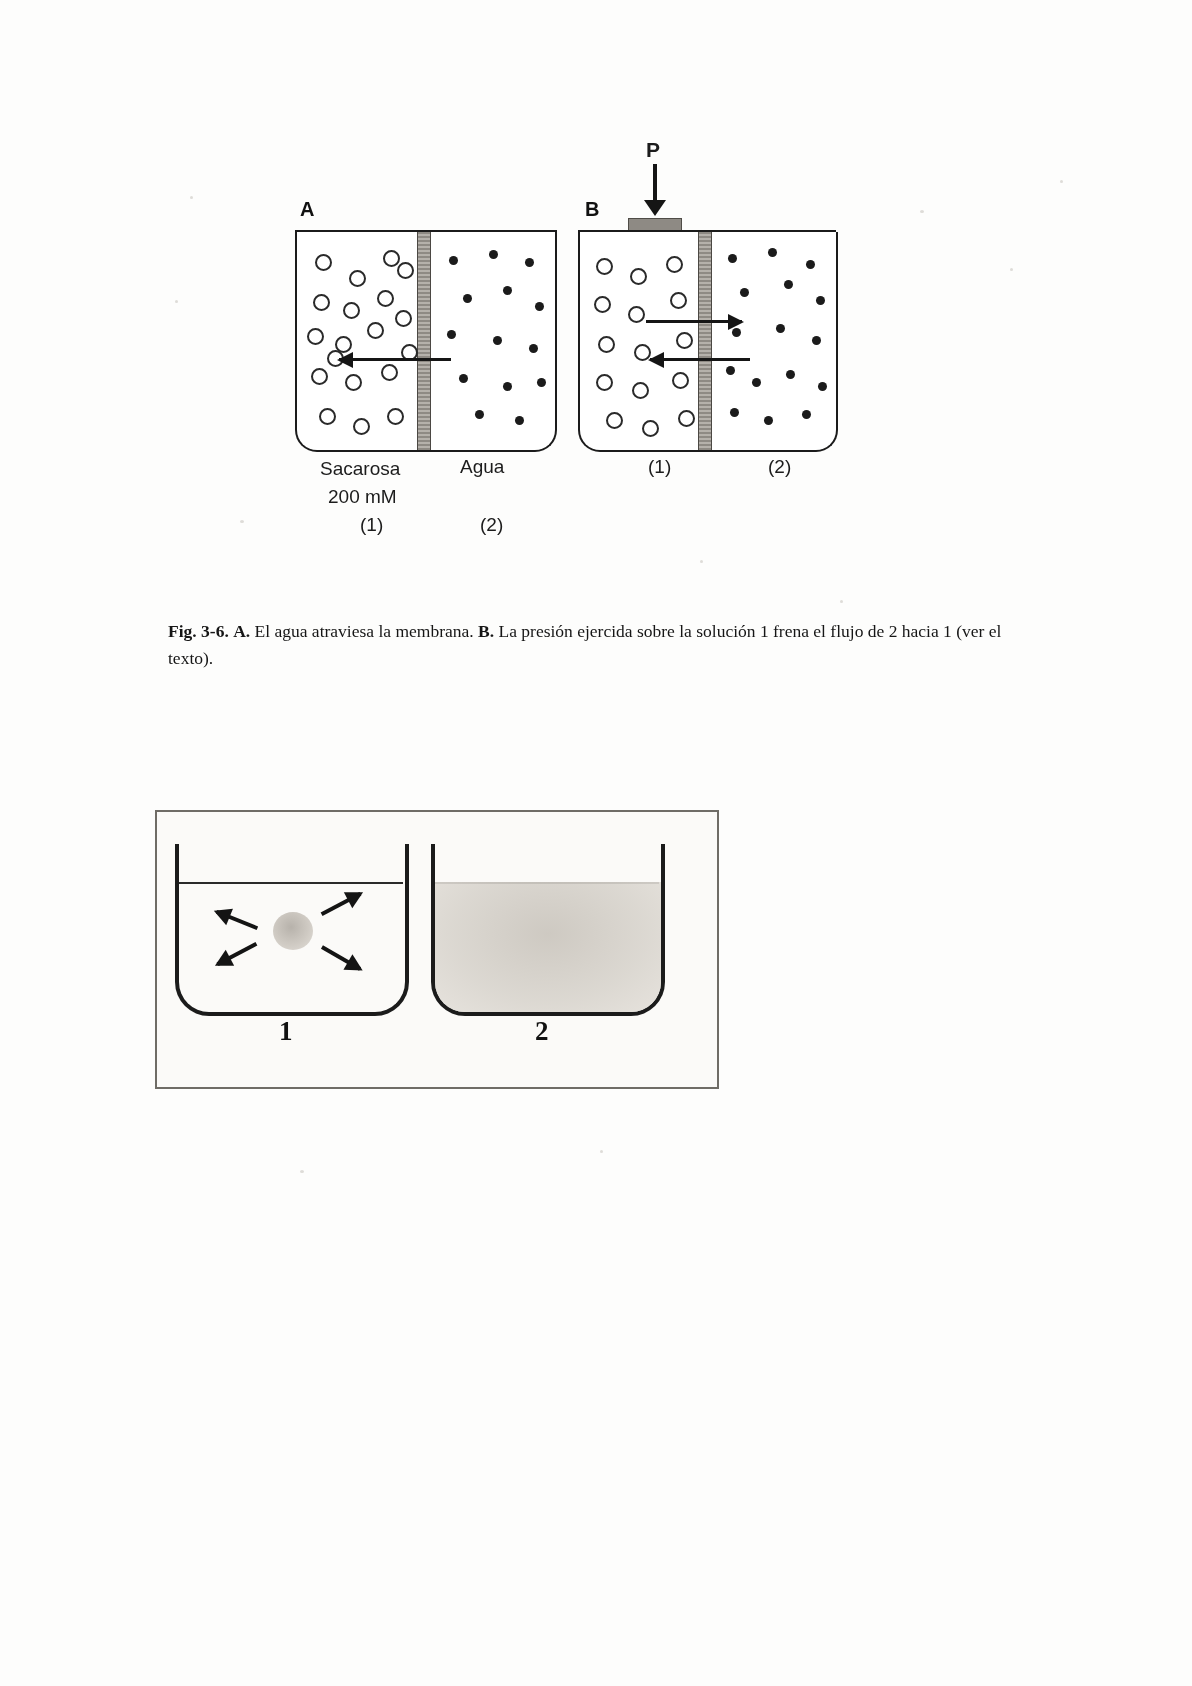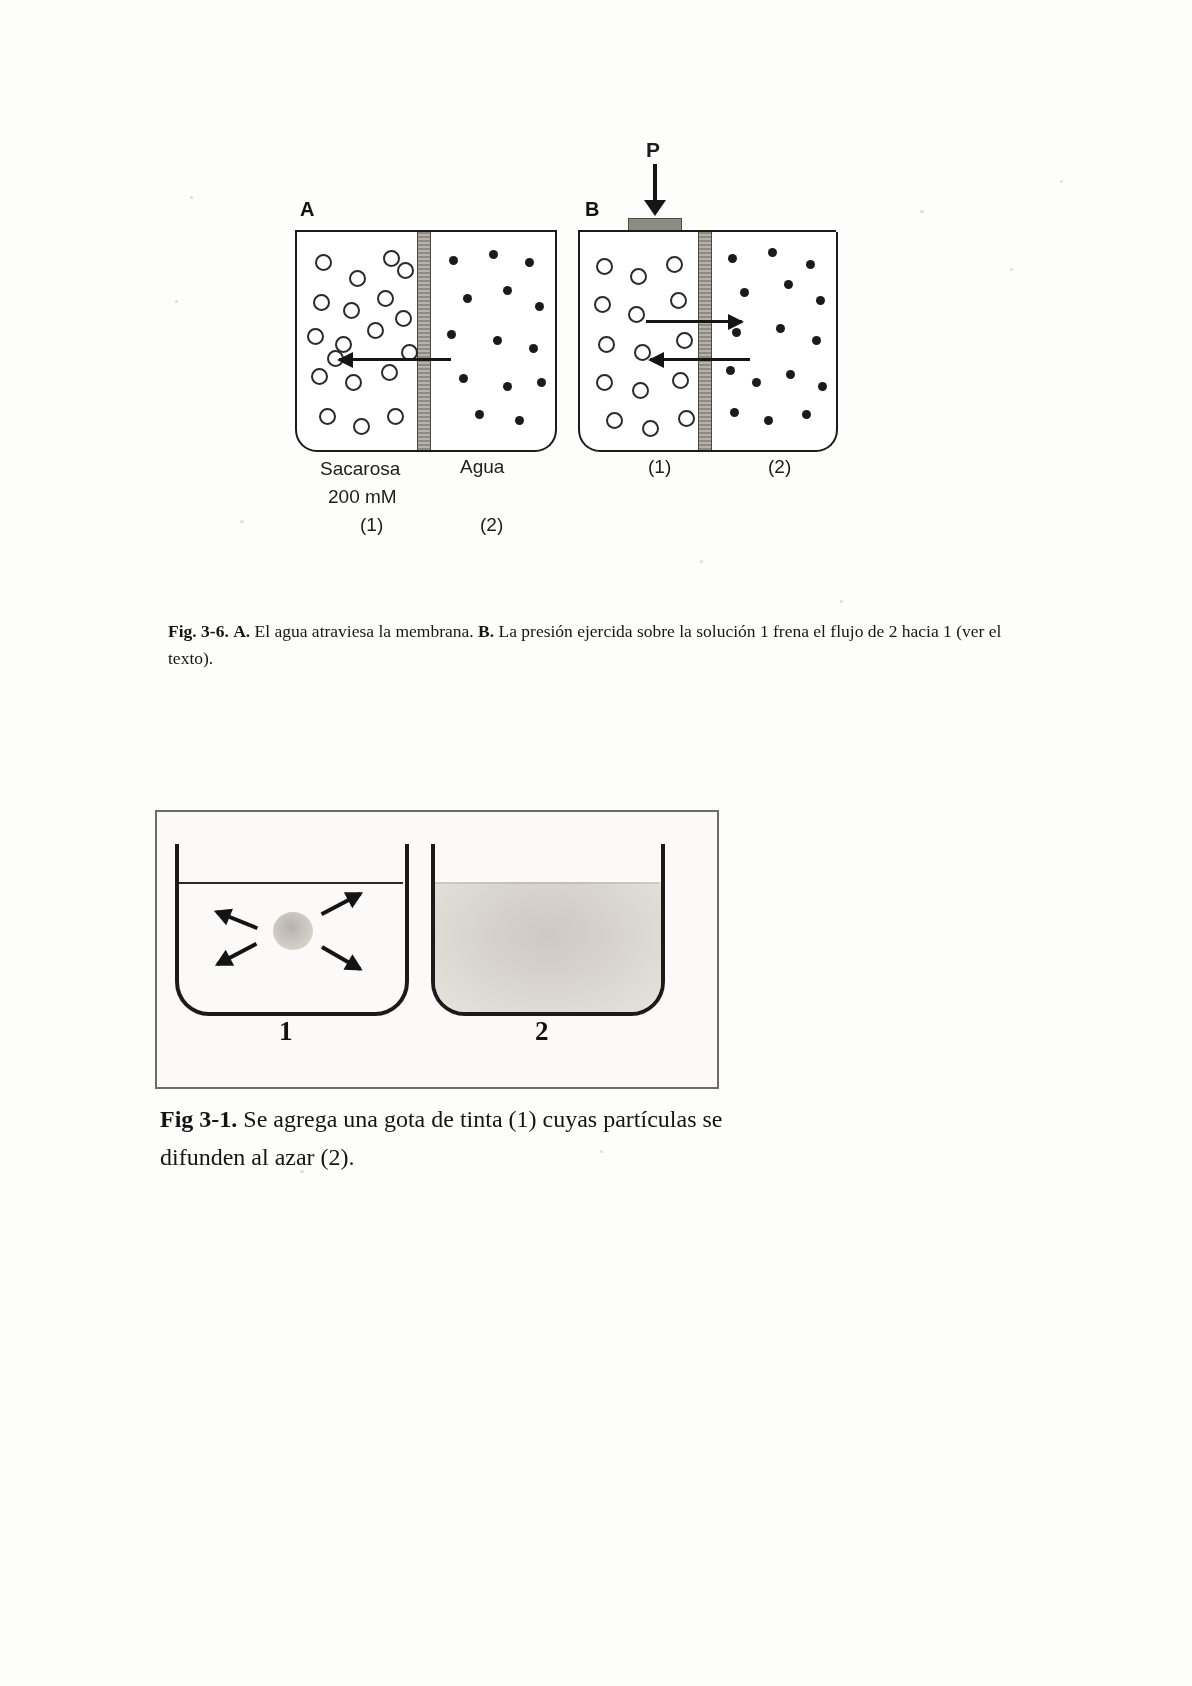--- a/index.html
+++ b/index.html
@@ -343,24 +343,20 @@
     <div class="vessel-num" style="left:122px; top:204px;">1</div>
 
     <div class="water-line" style="left:276px; top:70px; width:226px;"></div>
     <div class="vessel" style="left:274px; top:32px; width:226px; height:168px; overflow:hidden;">
       <div class="ink-fill" style="left:0; top:38px; right:0; bottom:0;
            background: radial-gradient(ellipse at 50% 40%, #c9c4bc 0%, #d8d4cd 60%, #e4e0da 100%);"></div>
     </div>
     <div class="vessel-num" style="left:378px; top:204px;">2</div>
   </div>
 
-  <div class="figcaption2">
-    <b>Fig 3-1.</b>
-    <span>Se agrega una gota de tinta (1) cuyas partículas se difunden al azar (2).</span>
-  </div>
 
   <div class="speckle" style="left:190px; top:196px; width:3px; height:3px;"></div>
   <div class="speckle" style="left:920px; top:210px; width:4px; height:3px;"></div>
   <div class="speckle" style="left:1010px; top:268px; width:3px; height:3px;"></div>
   <div class="speckle" style="left:240px; top:520px; width:4px; height:3px;"></div>
   <div class="speckle" style="left:700px; top:560px; width:3px; height:3px;"></div>
   <div class="speckle" style="left:840px; top:600px; width:3px; height:3px;"></div>
   <div class="speckle" style="left:300px; top:1170px; width:4px; height:3px;"></div>
   <div class="speckle" style="left:600px; top:1150px; width:3px; height:3px;"></div>
   <div class="speckle" style="left:175px; top:300px; width:3px; height:3px;"></div>

